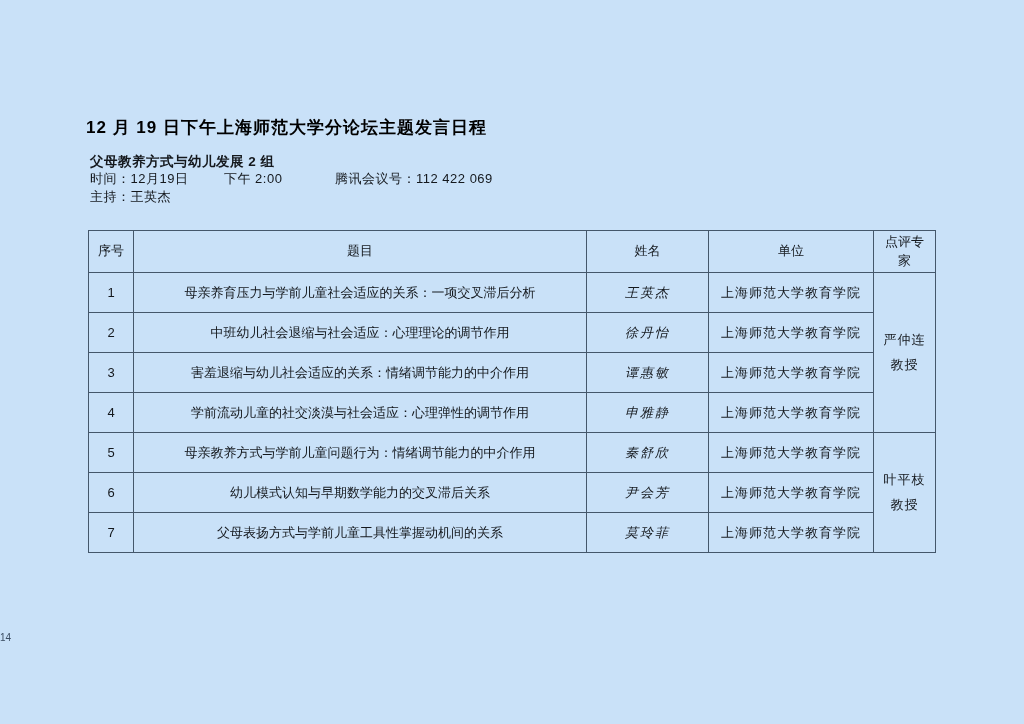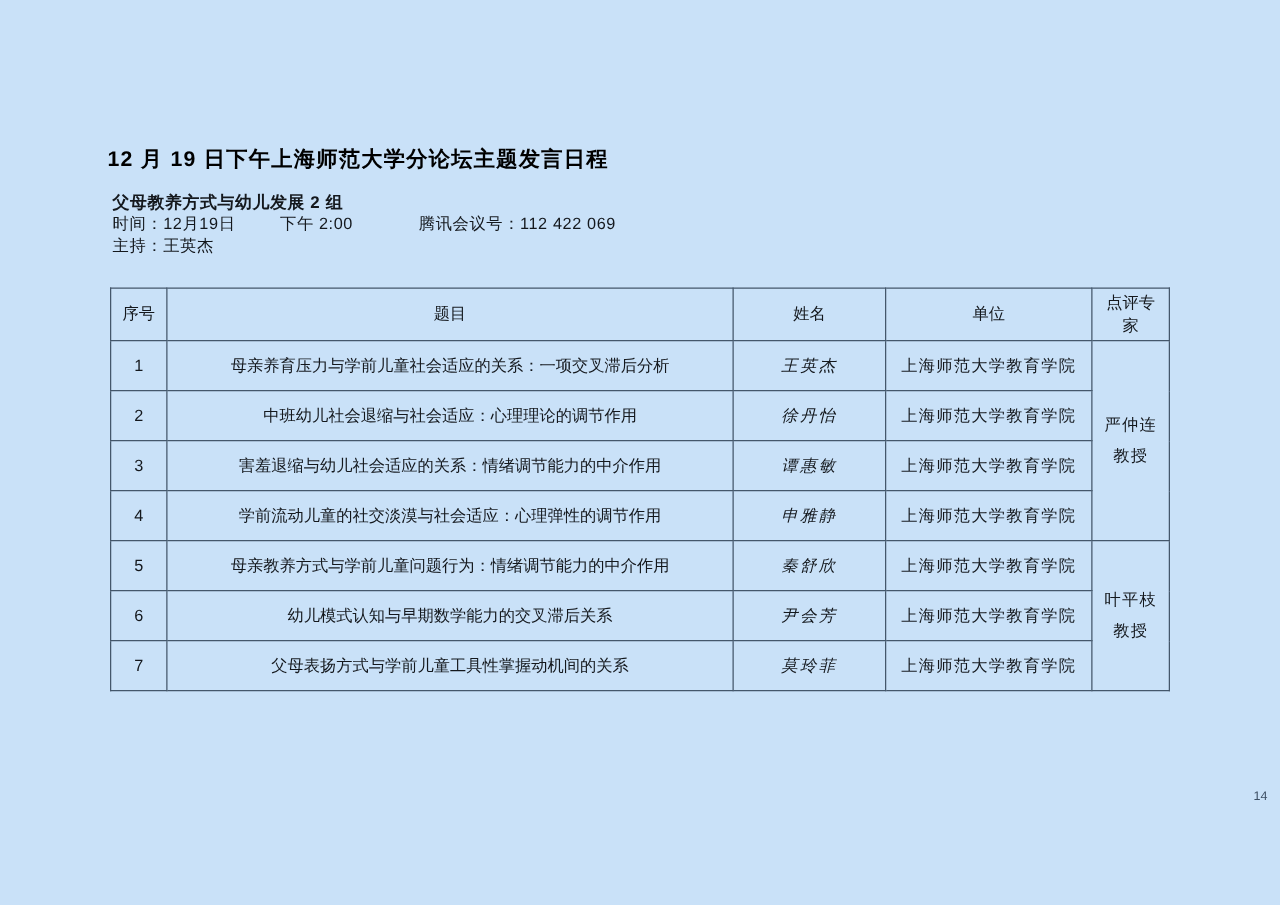--- a/index.html
+++ b/index.html
@@ -68,21 +68,21 @@
   td.c-expert {
     line-height: 1.9;
     padding: 0 6px;
     letter-spacing: 1px;
   }
   .page-number {
     position: absolute;
     left: 0;
     top: 632px;
     width: 1014px;
-    text-align: right;
+    text-align: left;
     font-size: 10px;
     color: #3c4e63;
   }
 </style>
 </head>
 <body>
 
 <div class="doc-title">12 月 19 日下午上海师范大学分论坛主题发言日程</div>
 
 <div class="group-title">父母教养方式与幼儿发展 2 组</div>

